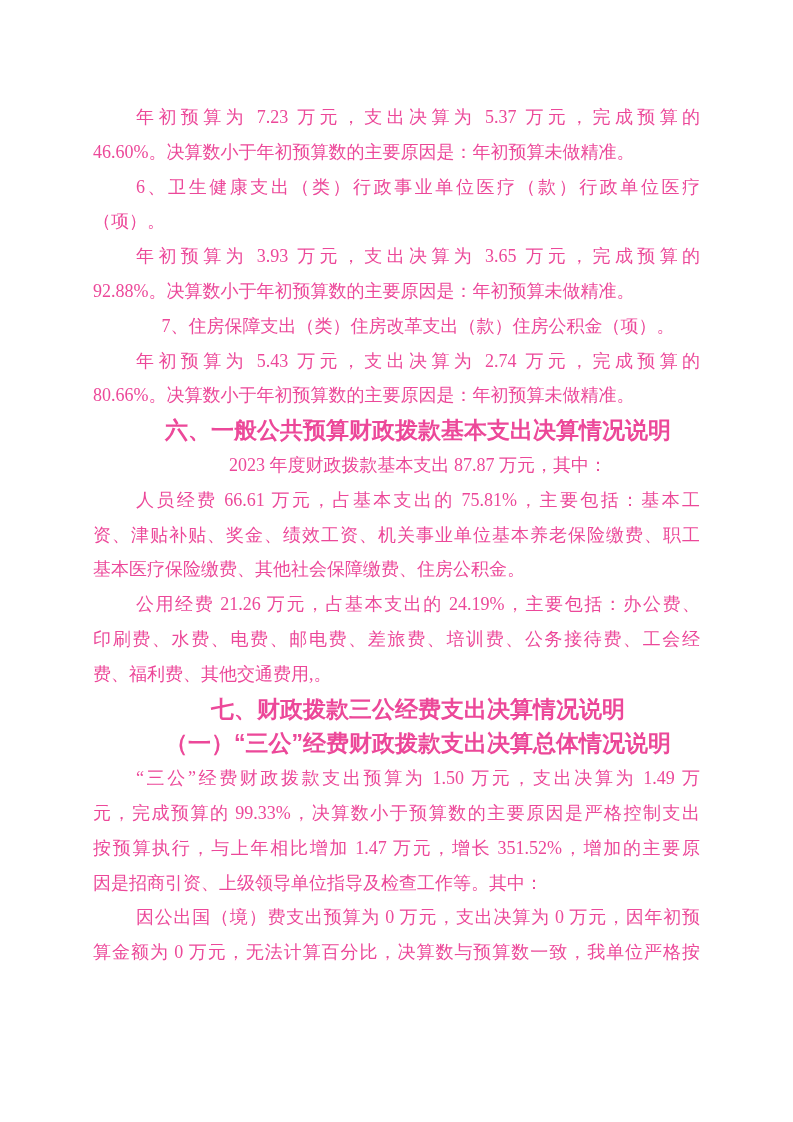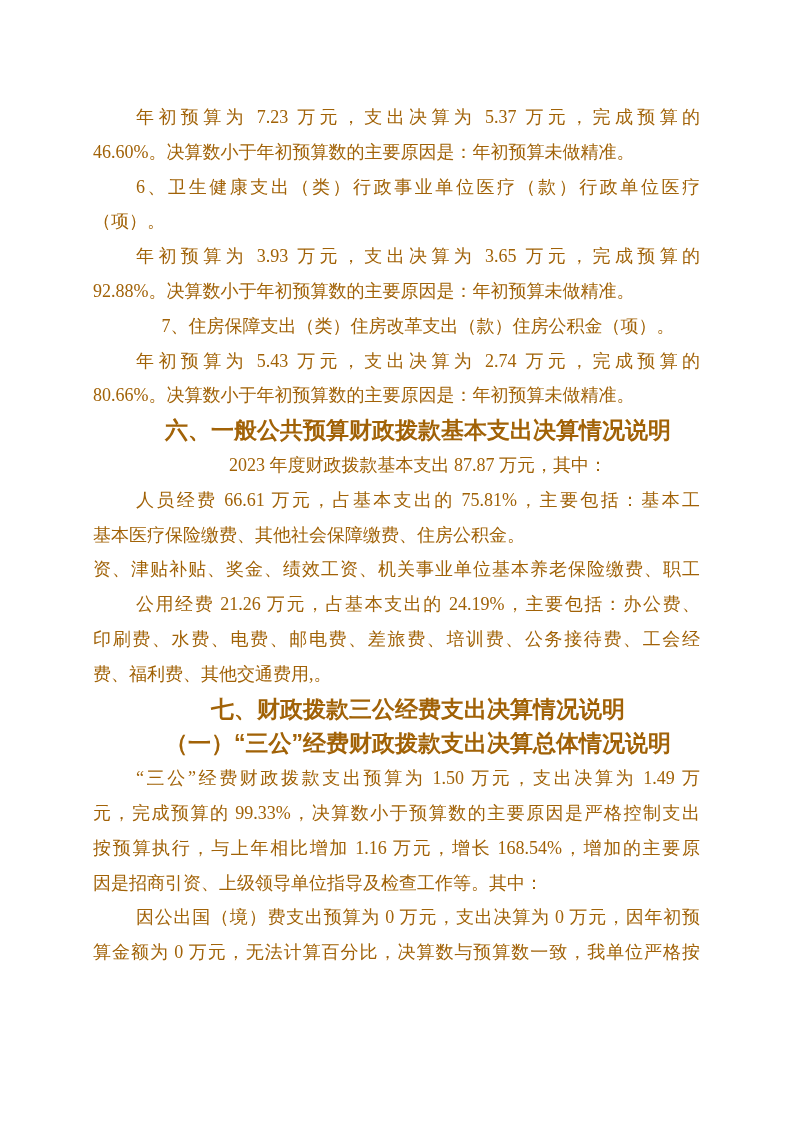--- a/index.html
+++ b/index.html
@@ -16,21 +16,21 @@
   }
   .content {
     position: absolute;
     left: 93px; top: 100px;
     width: 607px;
   }
   .ln {
     height: 34.8px;
     line-height: 34.8px;
     font-size: 18px;
-    color: #a16207;
+    color: #ec4899;
     text-align: left;
     overflow: hidden;
   }
   
   .ind { text-indent: 43px; text-align: center; }
   
   .fill {
     text-align: justify;
     text-align-last: justify;
     text-justify: inter-character;
@@ -52,27 +52,27 @@
     <div class="ln ind fill">6、卫生健康支出（类）行政事业单位医疗（款）行政单位医疗</div>
     <div class="ln">（项）。</div>
     <div class="ln ind fill">年初预算为 3.93 万元，支出决算为 3.65 万元，完成预算的</div>
     <div class="ln">92.88%。决算数小于年初预算数的主要原因是：年初预算未做精准。</div>
     <div class="ln ind">7、住房保障支出（类）住房改革支出（款）住房公积金（项）。</div>
     <div class="ln ind fill">年初预算为 5.43 万元，支出决算为 2.74 万元，完成预算的</div>
     <div class="ln">80.66%。决算数小于年初预算数的主要原因是：年初预算未做精准。</div>
     <div class="ln ind hd">六、一般公共预算财政拨款基本支出决算情况说明</div>
     <div class="ln ind">2023 年度财政拨款基本支出 87.87 万元，其中：</div>
     <div class="ln ind fill">人员经费 66.61 万元，占基本支出的 75.81%，主要包括：基本工</div>
+    <div class="ln fill">资、津贴补贴、奖金、绩效工资、机关事业单位基本养老保险缴费、职工</div>
     <div class="ln">基本医疗保险缴费、其他社会保障缴费、住房公积金。</div>
-    <div class="ln fill">资、津贴补贴、奖金、绩效工资、机关事业单位基本养老保险缴费、职工</div>
     <div class="ln ind fill">公用经费 21.26 万元，占基本支出的 24.19%，主要包括：办公费、</div>
     <div class="ln fill">印刷费、水费、电费、邮电费、差旅费、培训费、公务接待费、工会经</div>
     <div class="ln">费、福利费、其他交通费用,。</div>
     <div class="ln ind hd">七、财政拨款三公经费支出决算情况说明</div>
     <div class="ln ind hd">（一）“三公”经费财政拨款支出决算总体情况说明</div>
     <div class="ln ind fill">“三公”经费财政拨款支出预算为 1.50 万元，支出决算为 1.49 万</div>
     <div class="ln fill">元，完成预算的 99.33%，决算数小于预算数的主要原因是严格控制支出</div>
-    <div class="ln fill">按预算执行，与上年相比增加 1.16 万元，增长 168.54%，增加的主要原</div>
+    <div class="ln fill">按预算执行，与上年相比增加 1.47 万元，增长 351.52%，增加的主要原</div>
     <div class="ln">因是招商引资、上级领导单位指导及检查工作等。其中：</div>
     <div class="ln ind fill">因公出国（境）费支出预算为 0 万元，支出决算为 0 万元，因年初预</div>
     <div class="ln fill">算金额为 0 万元，无法计算百分比，决算数与预算数一致，我单位严格按</div>
   </div>
 </div>
 
 </body></html>

